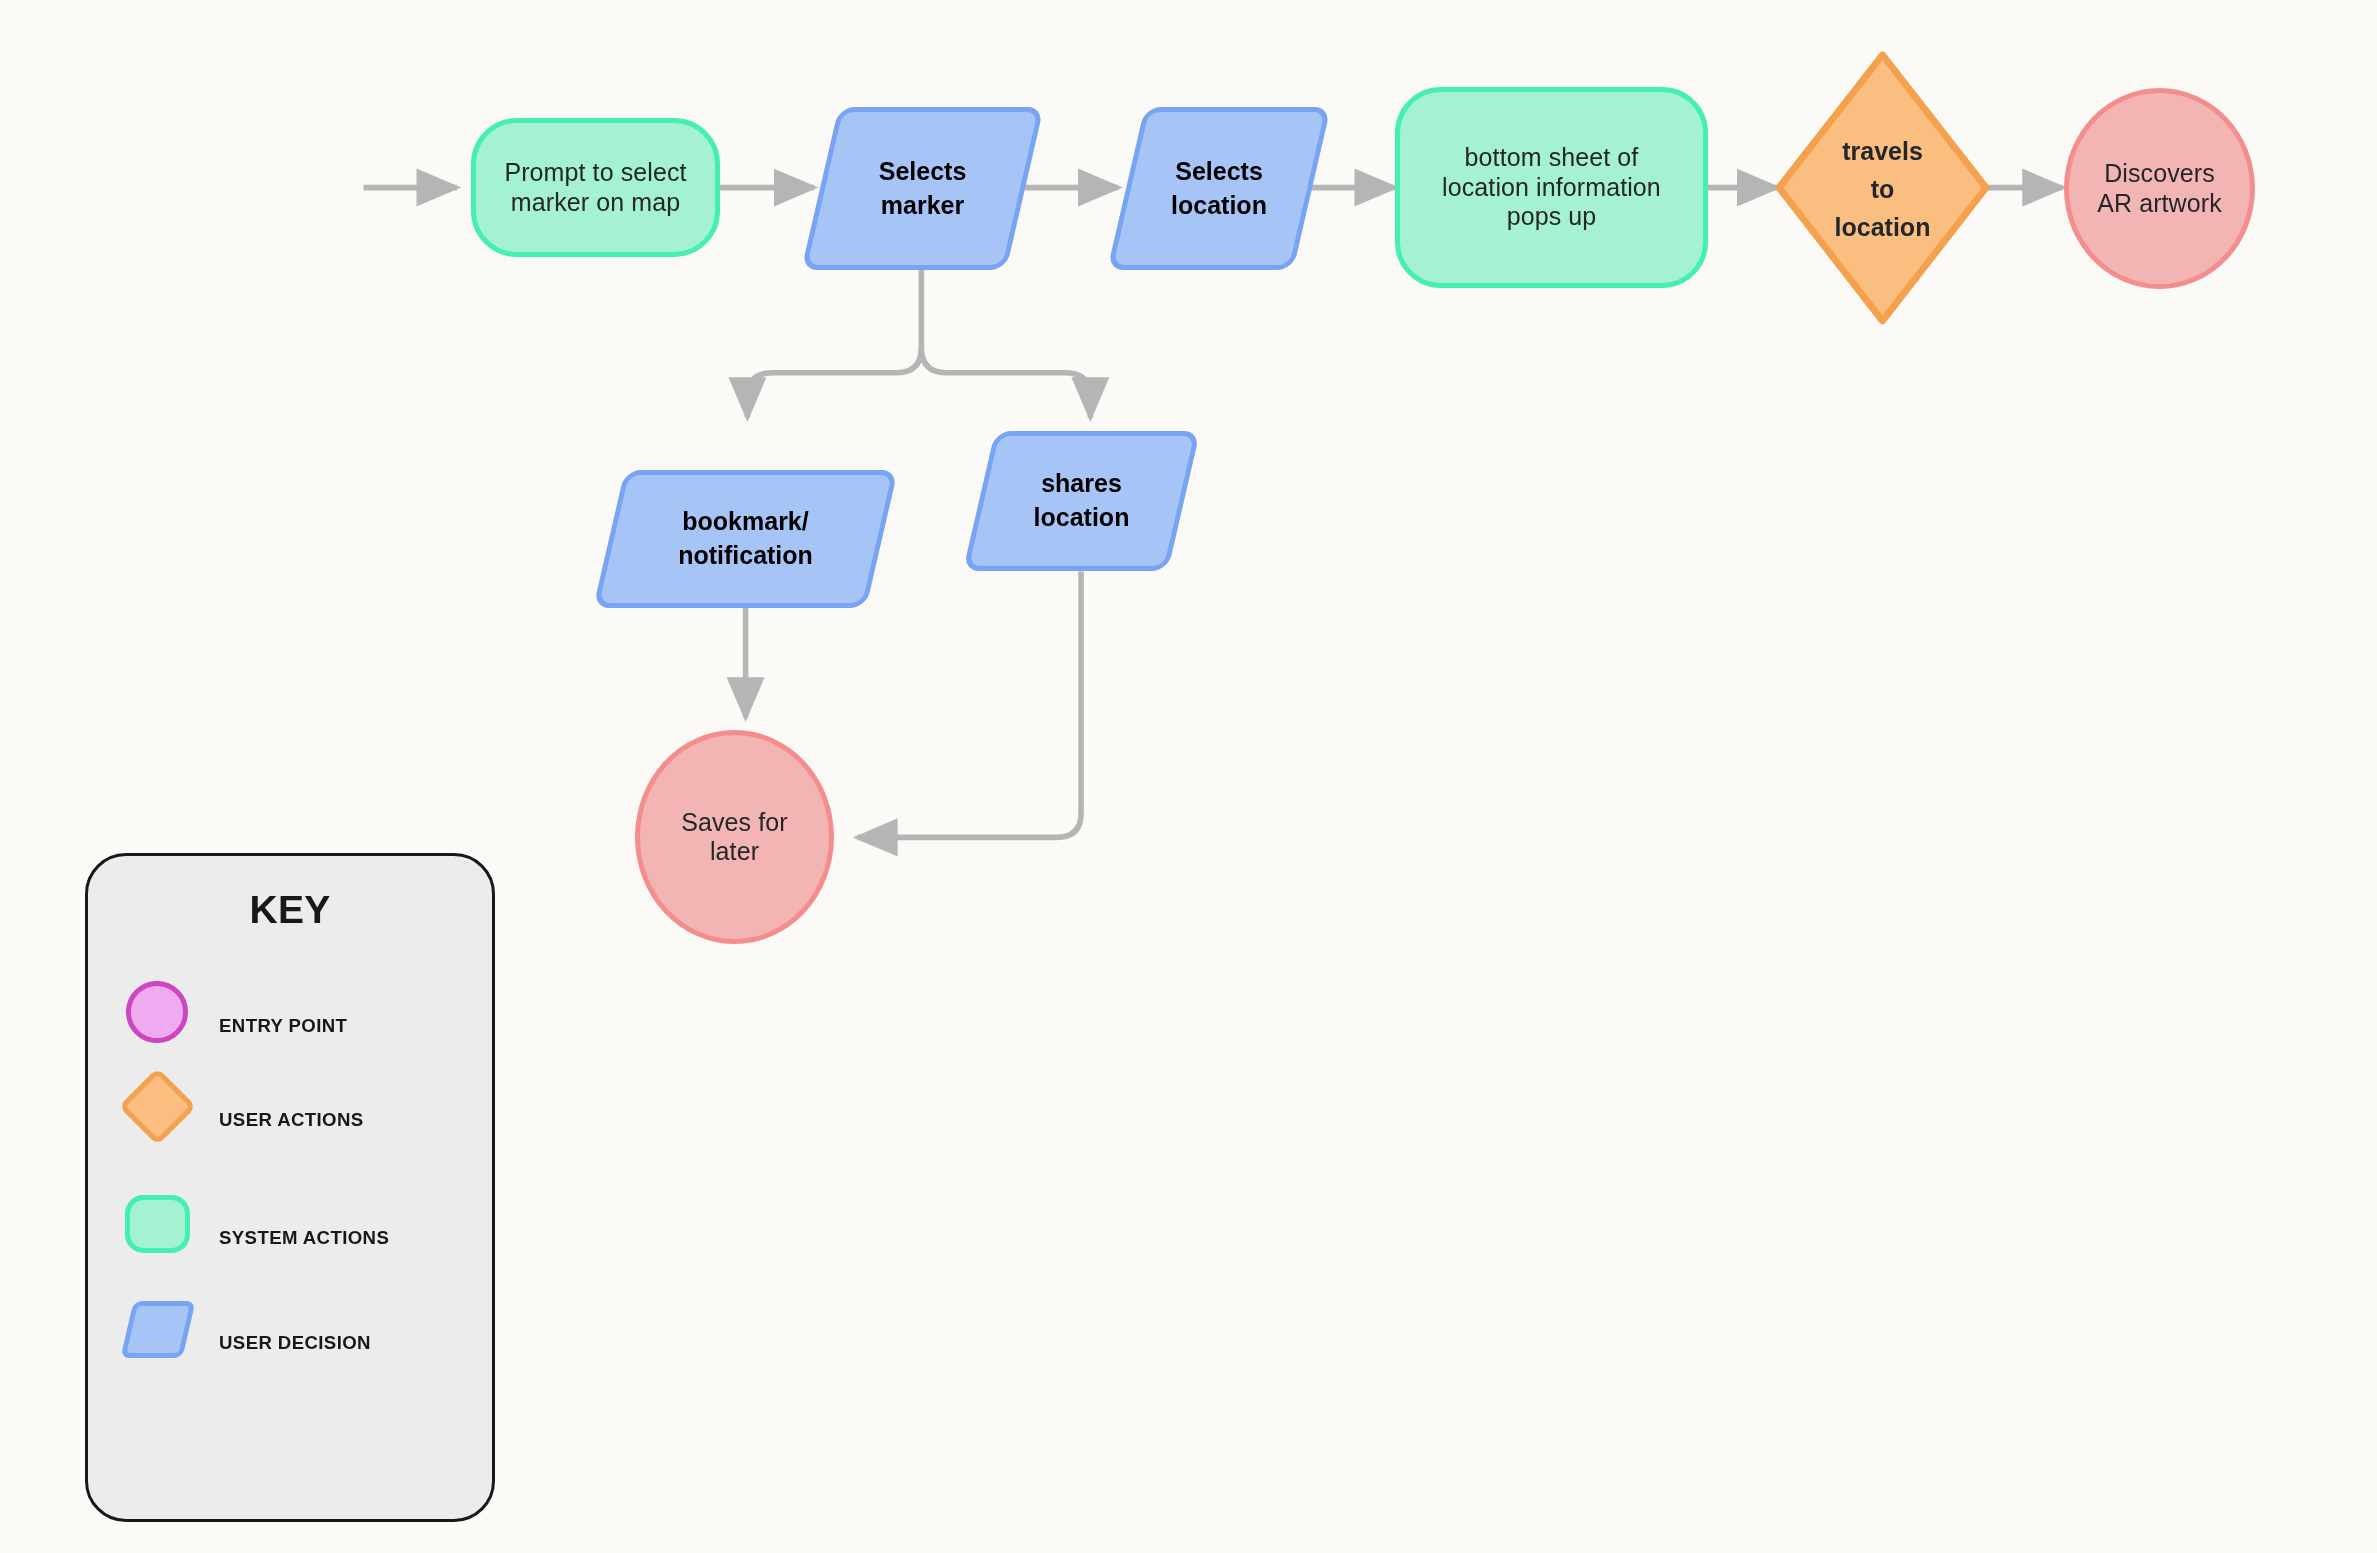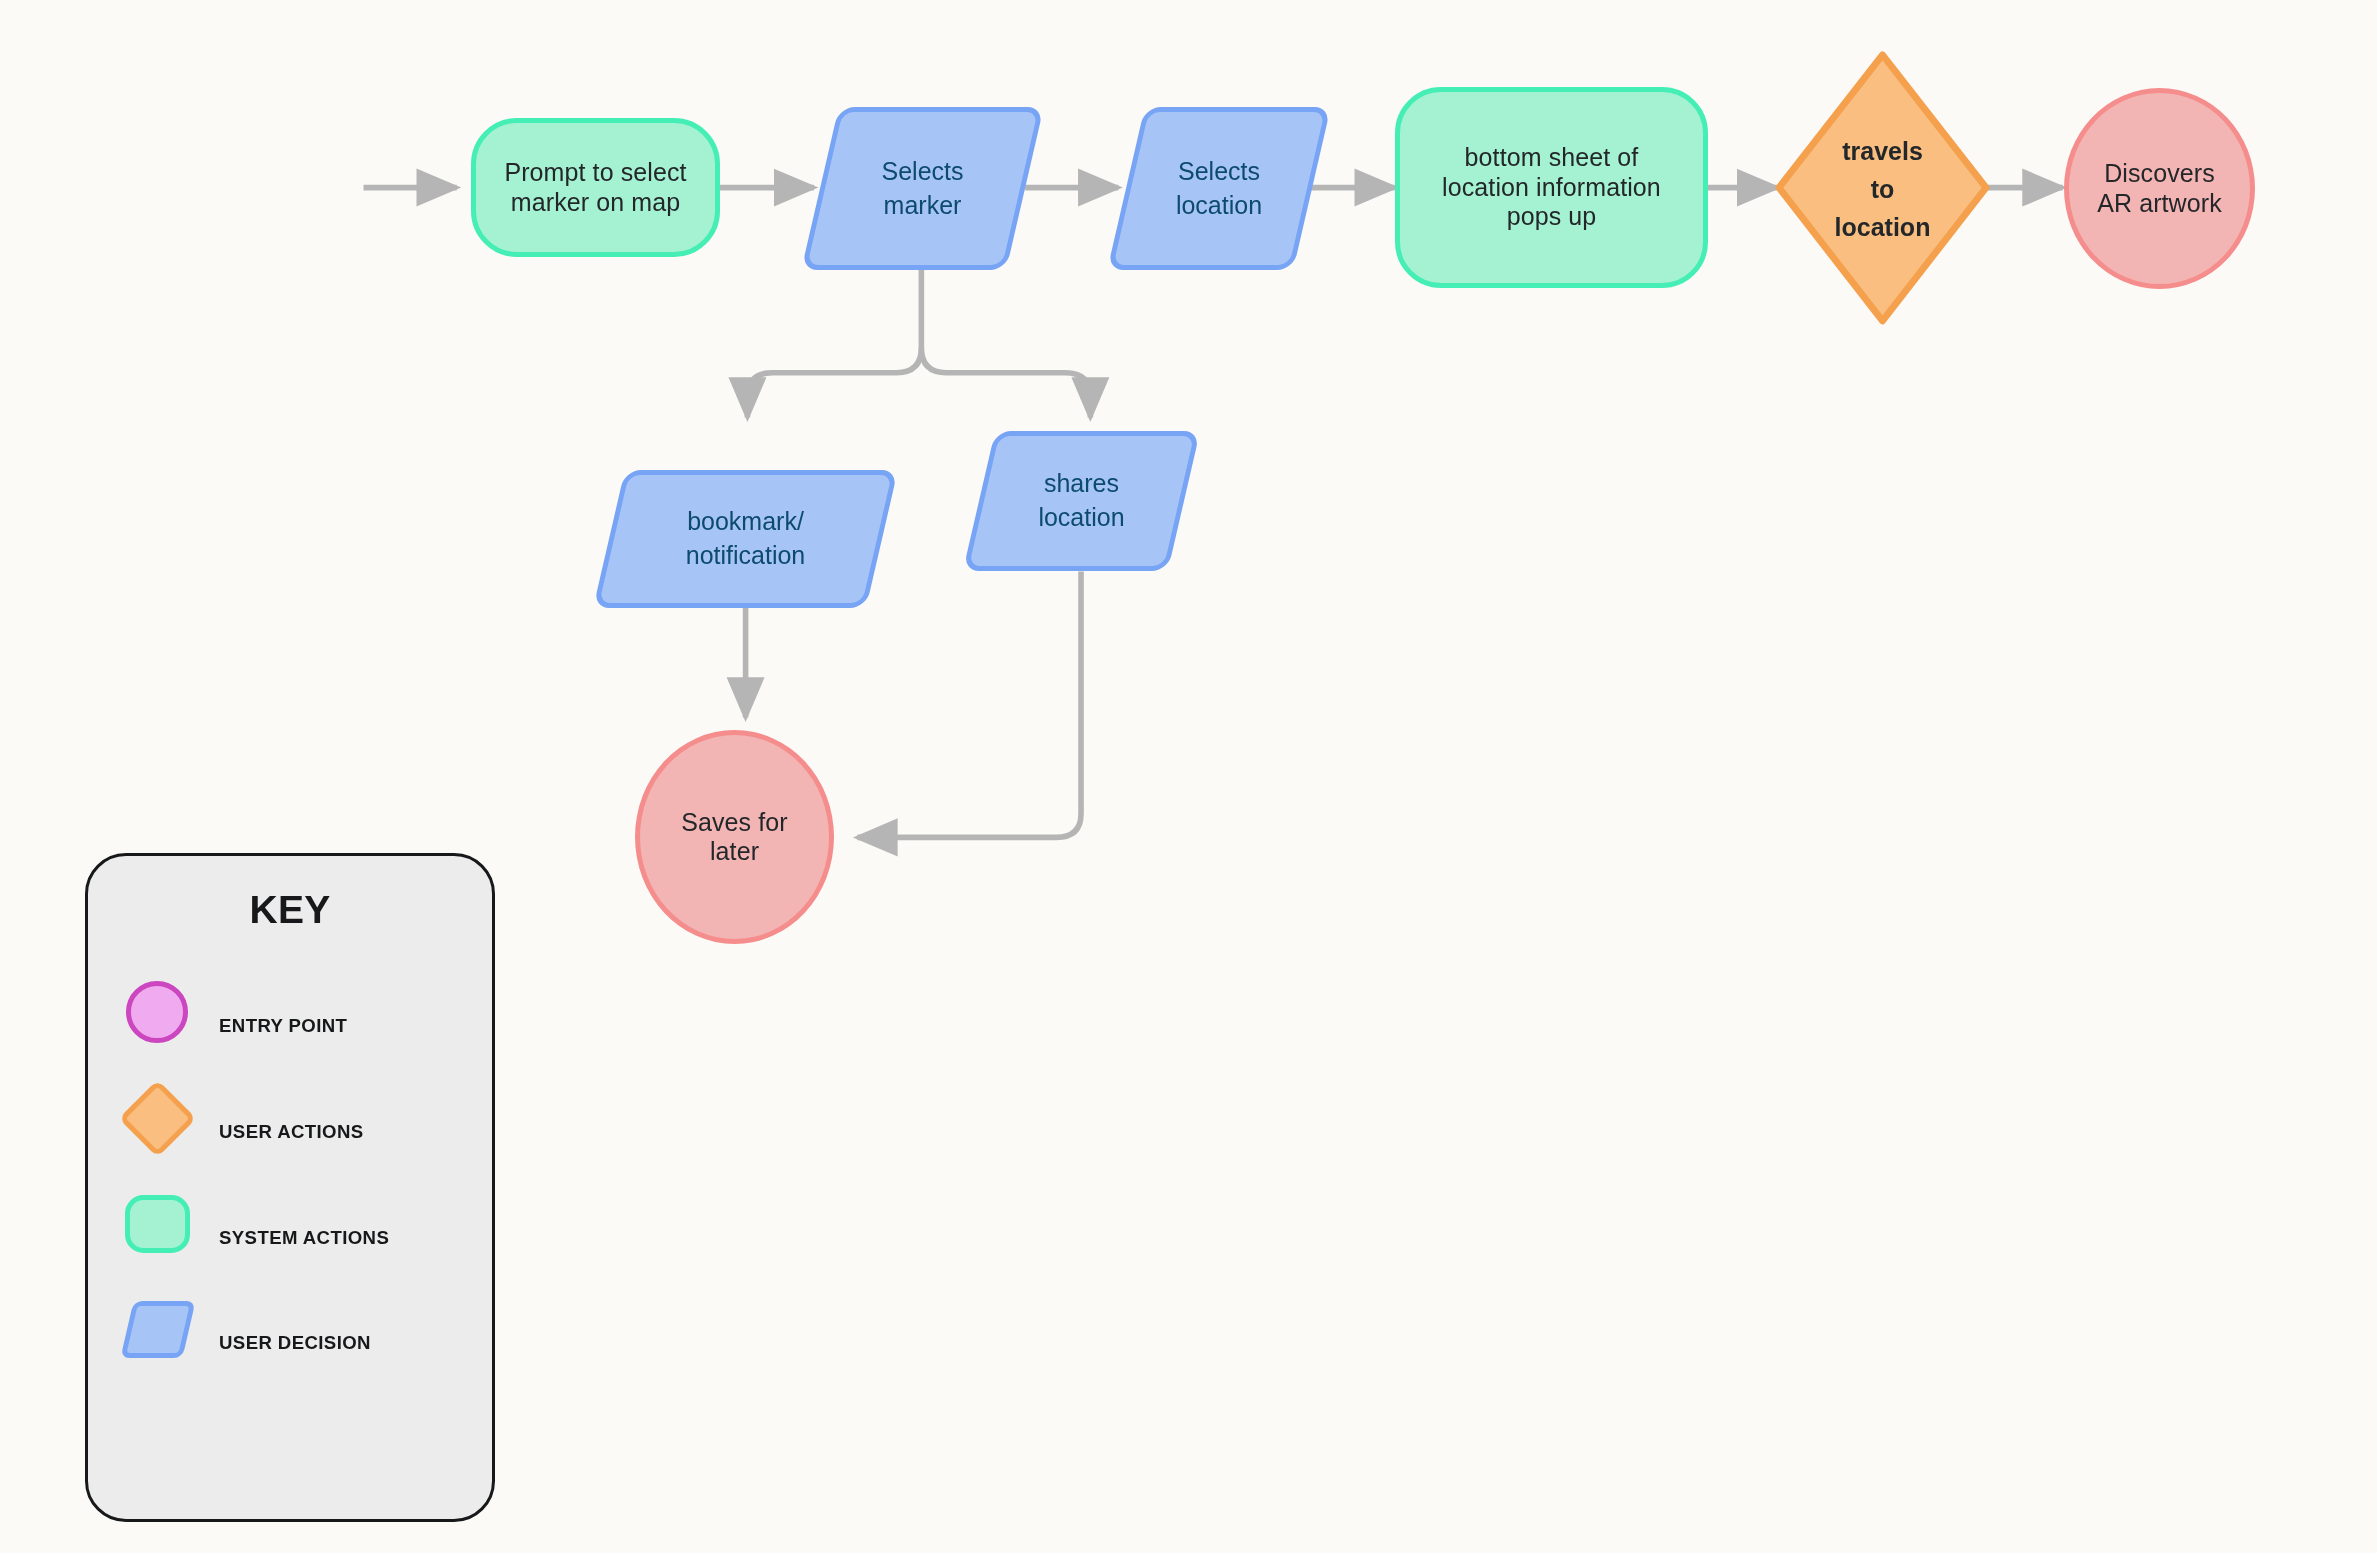--- a/index.html
+++ b/index.html
@@ -70,25 +70,26 @@
     inset: 0;
     background: #A7C4F7;
     border: 5.6px solid #78A4F5;
     border-radius: 16px;
     transform: skewX(-13deg);
     box-sizing: border-box;
   }
   .para-wrap .label {
     position: relative;
     z-index: 3;
-    color: #0c4a6e;
+    color: #000000;
     font-size: 25px;
     line-height: 1.35;
     text-align: center;
     white-space: pre-line;
+    font-weight: bold;
   }
 
   
   .diamond-wrap {
     position: absolute;
     display: flex;
     align-items: center;
     justify-content: center;
   }
   .diamond-wrap .dsvg {
@@ -294,21 +295,21 @@
   <div id="legend">
     <div class="key-title">KEY</div>
 
     <div class="legend-row" style="top:119px;">
       <span class="legend-swatch">
         <span class="sw-circle-entry"></span>
       </span>
       <span class="legend-text">ENTRY POINT</span>
     </div>
 
-    <div class="legend-row" style="top:225px;">
+    <div class="legend-row" style="top:213px;">
       <span class="legend-swatch">
         <span class="sw-diamond"></span>
       </span>
       <span class="legend-text">USER ACTIONS</span>
     </div>
 
     <div class="legend-row" style="top:331px;">
       <span class="legend-swatch">
         <span class="sw-rrect"></span>
       </span>

